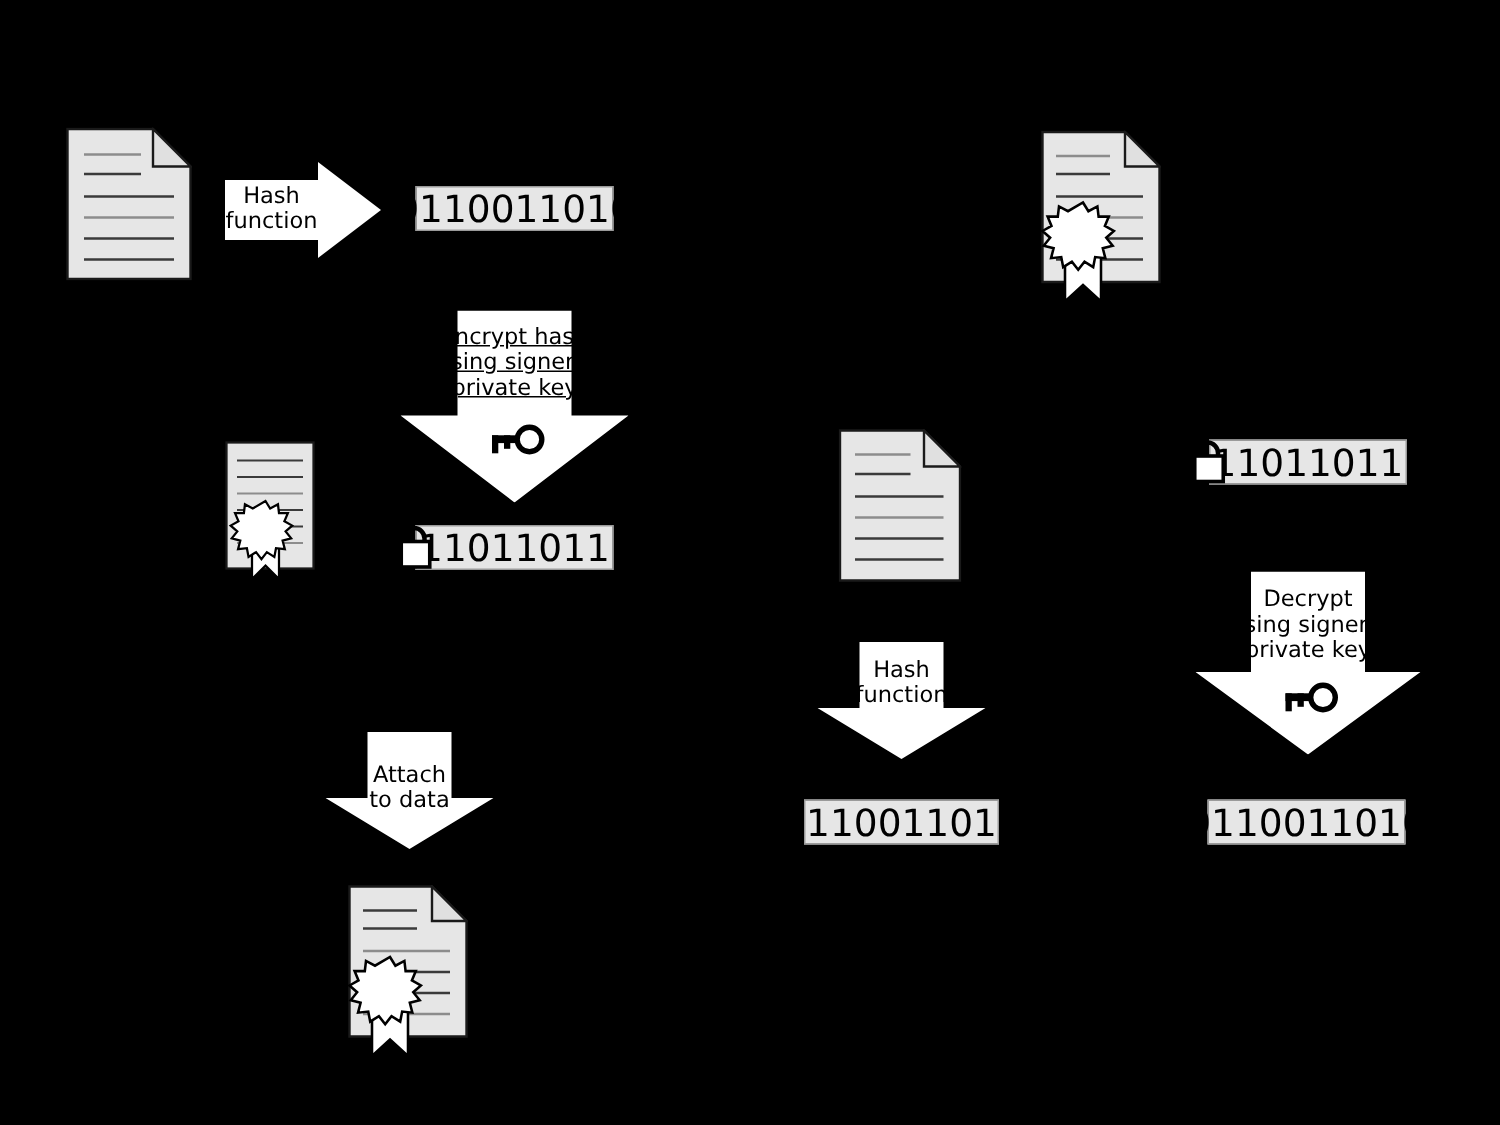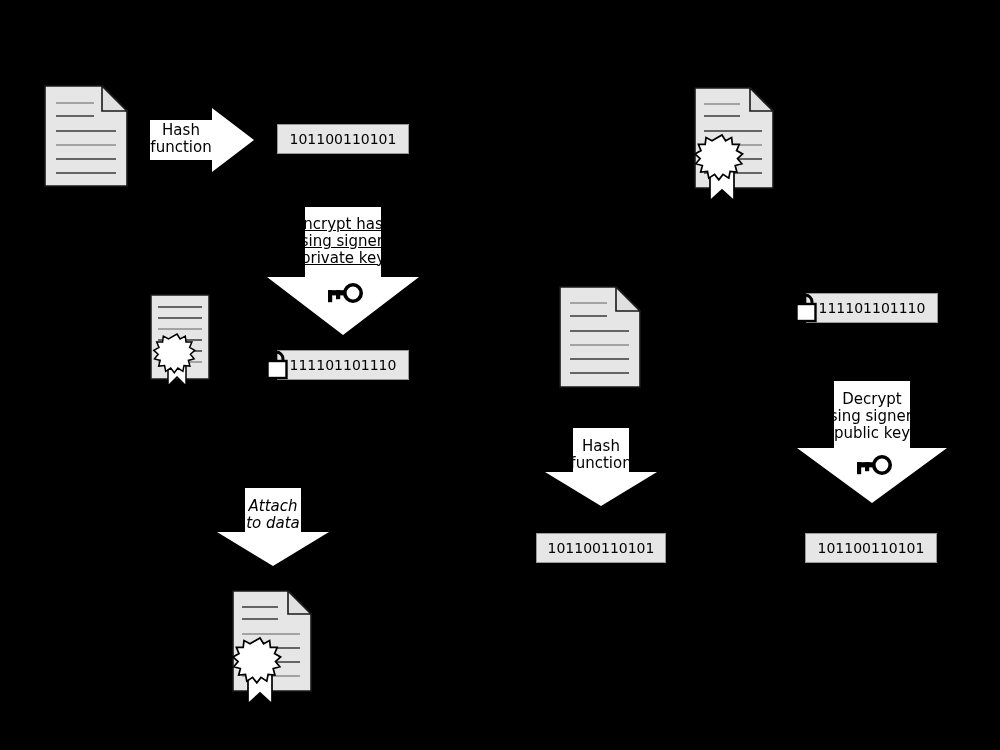--- a/index.html
+++ b/index.html
@@ -17,21 +17,21 @@
     background: #000000;
     overflow: hidden;
   }
 
   
   .hashbox {
     position: absolute;
     background: #e6e6e6;
     border: 1px solid #9a9a9a;
     color: #000000;
-    font-size: 14px;
+    font-size: 25px;
     line-height: 1;
     display: flex;
     align-items: center;
     justify-content: center;
     white-space: nowrap;
     box-sizing: border-box;
   }
   .hashbox .hashtext { padding: 0 6px; }
 
   
@@ -142,21 +142,21 @@
         <rect x="1.5" y="11" width="19" height="17" fill="#ffffff" stroke="#000000" stroke-width="2.4"></rect>
       </svg>
     </span>
     <span class="hashtext">111101101110</span>
   </div>
 
   <div class="arrow" style="left:217px; top:488px; width:112px; height:78px;">
     <svg width="112" height="78" viewBox="0 0 112 78">
       <path d="M28,0 H84 V44 H112 L56,78 L0,44 H28 Z" fill="#ffffff"></path>
     </svg>
-    <div class="arrow-label" style="top:10px;font-style:italic;">Attach
+    <div class="arrow-label" style="top:20px;">Attach
 to data</div>
   </div>
 
   <div class="doc" style="left:232px; top:590px;">
     <svg width="80" height="116" viewBox="0 0 80 116">
       <path d="M1,1 H56 L79,24 V101 H1 Z" fill="#e6e6e6" stroke="#1a1a1a" stroke-width="1.6"></path>
       <path d="M56,1 L56,24 L79,24 Z" fill="#e0e0e0" stroke="#1a1a1a" stroke-width="1.6"></path>
       <g stroke-width="1.6" fill="none">
         <line x1="10" y1="17" x2="46" y2="17" stroke="#3a3a3a"></line>
         <line x1="10" y1="29" x2="46" y2="29" stroke="#3a3a3a"></line>
@@ -227,21 +227,21 @@
     </span>
     <span class="hashtext">111101101110</span>
   </div>
 
   <div class="arrow" style="left:797px; top:381px; width:150px; height:122px;">
     <svg width="150" height="122" viewBox="0 0 150 122">
       <path d="M37,0 H113 V67 H150 L75,122 L0,67 H37 Z" fill="#ffffff"></path>
     </svg>
     <div class="arrow-label" style="top:10px;">Decrypt
 using signer's
-public key</div>
+private key</div>
     <span class="key-icon" style="top:72px;">
       <svg width="42" height="24" viewBox="0 0 42 24">
         <circle cx="31" cy="12" r="8.2" fill="none" stroke="#000000" stroke-width="3.6"></circle>
         <rect x="6" y="9.2" width="18" height="5.2" fill="#000000"></rect>
         <rect x="6" y="9.2" width="4.2" height="12" fill="#000000"></rect>
         <rect x="14" y="9.2" width="4.2" height="9" fill="#000000"></rect>
       </svg>
     </span>
   </div>
 

